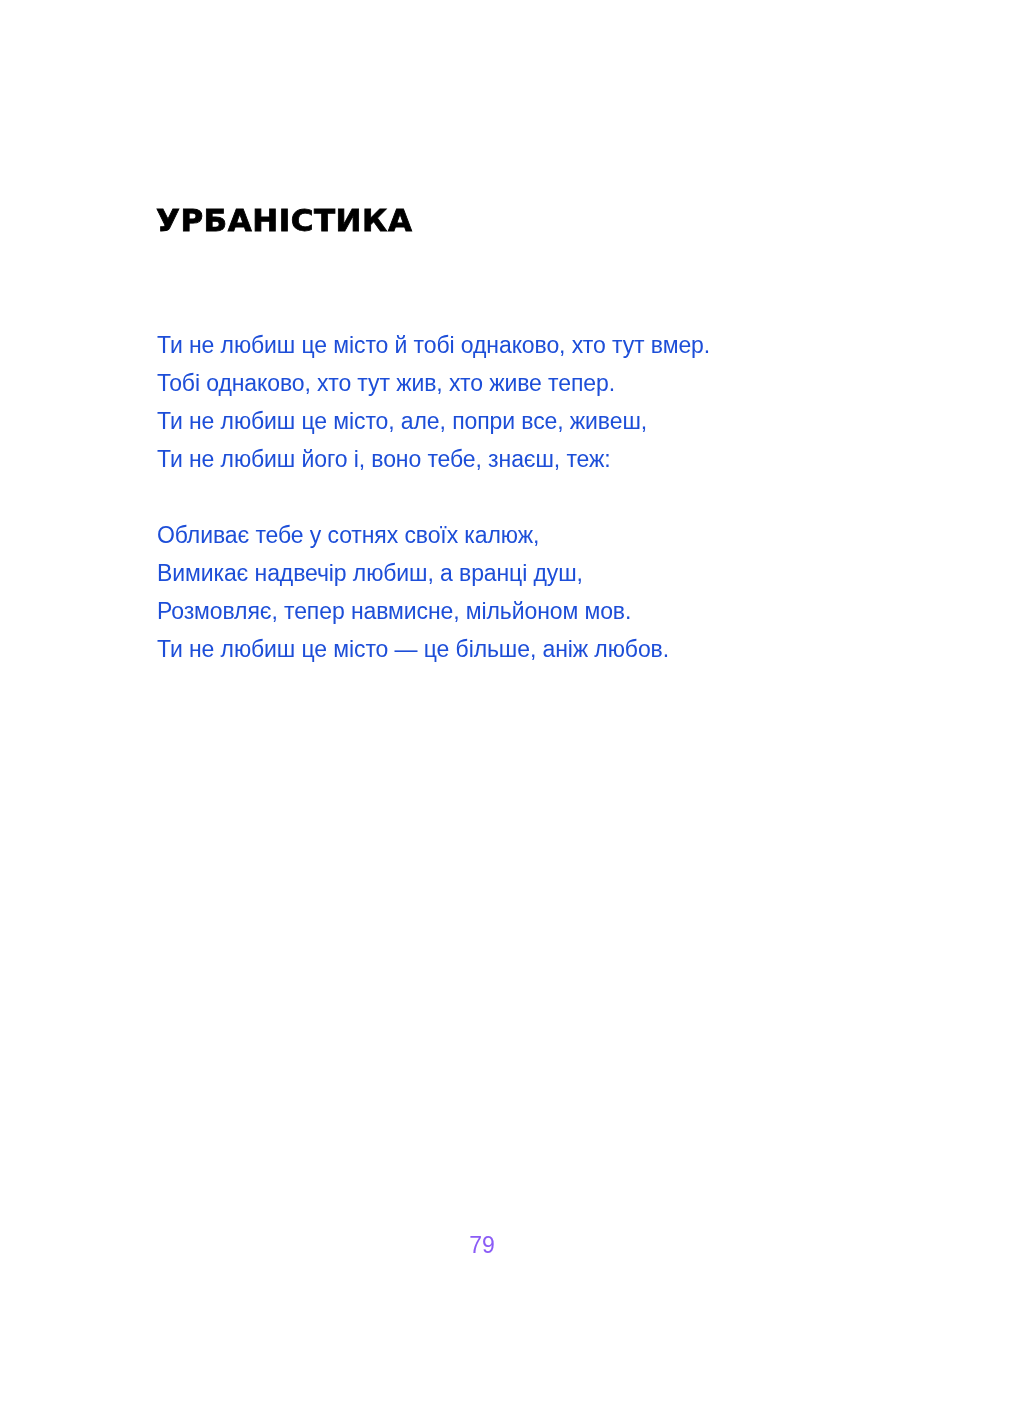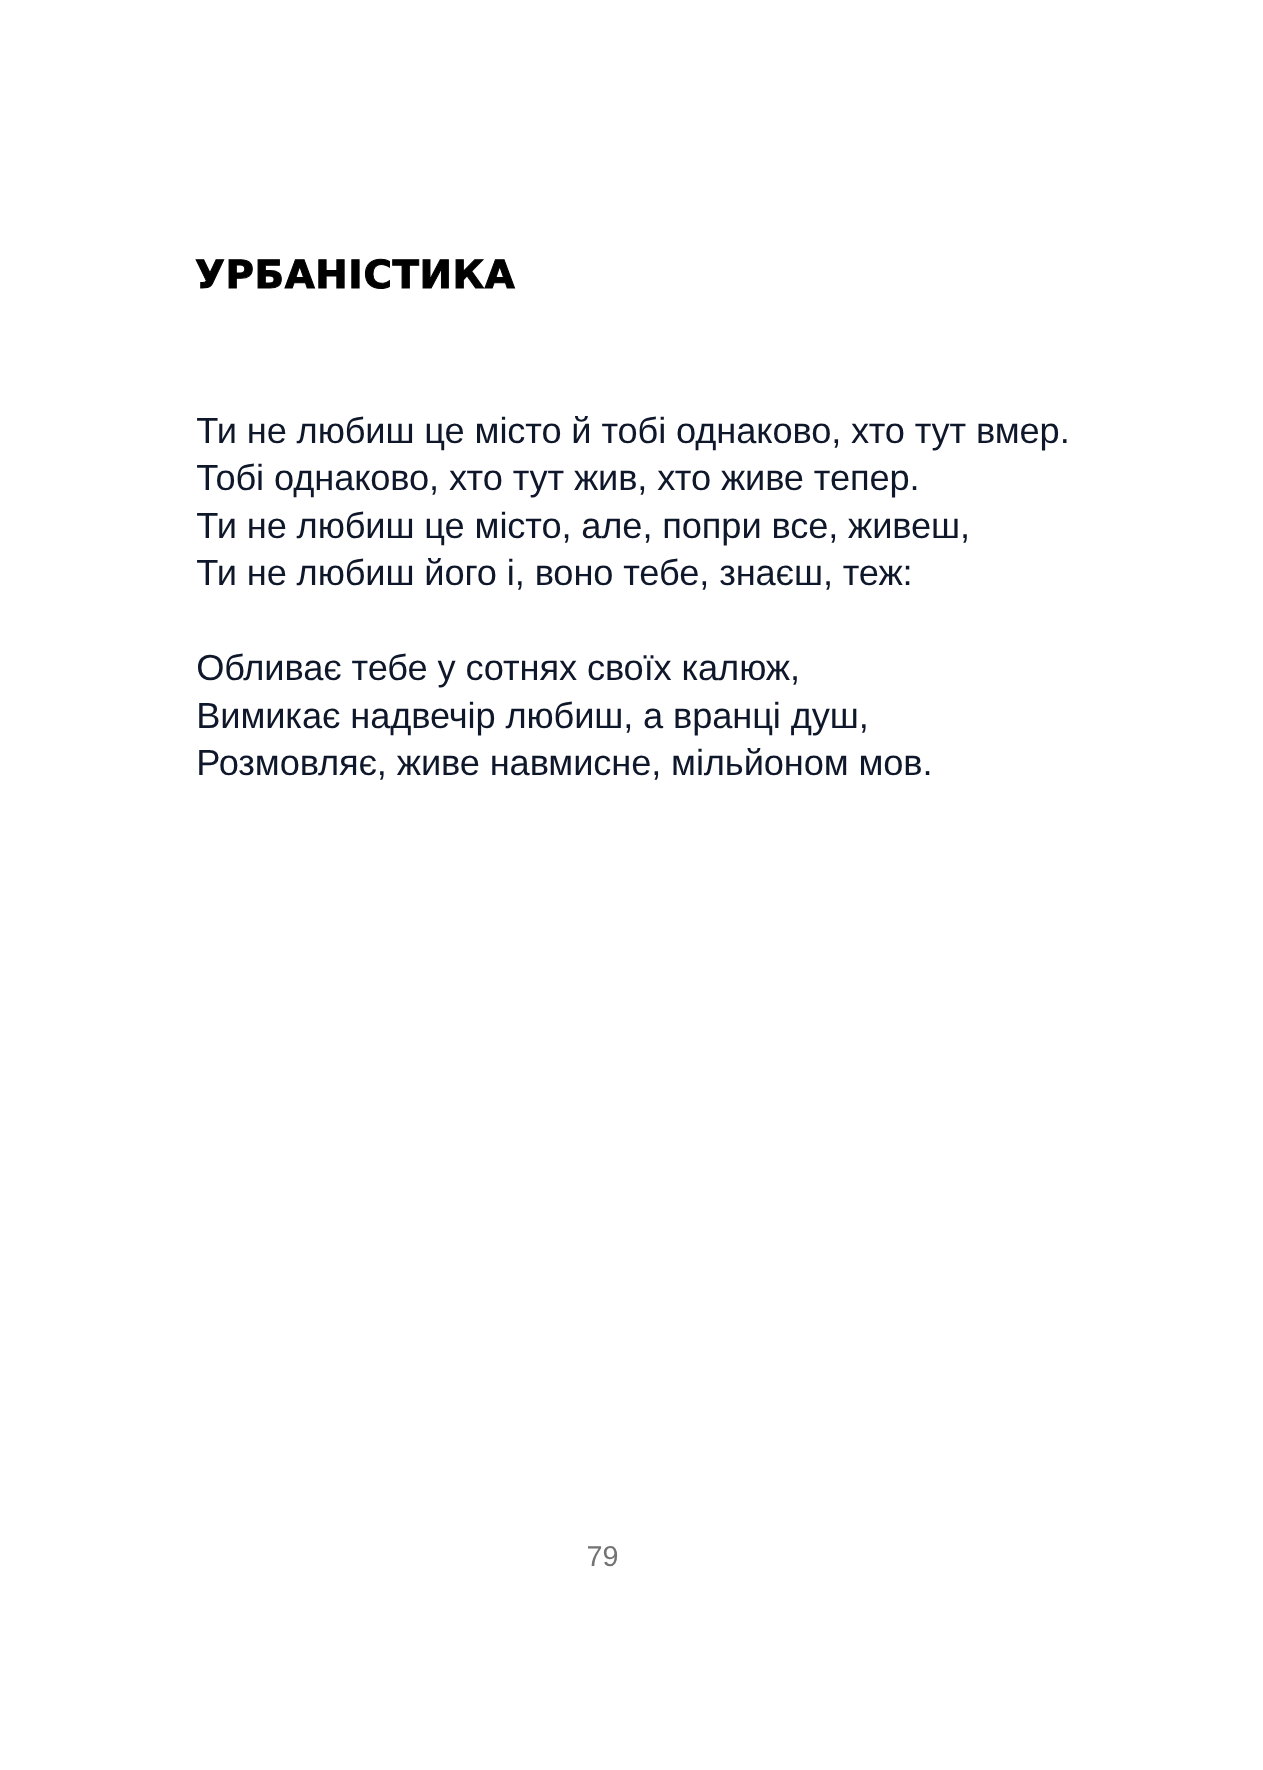--- a/index.html
+++ b/index.html
@@ -39,52 +39,53 @@
       position: absolute;
       left: 157px;
       margin: 0;
       padding: 0;
       list-style: none;
     }
     .stanza-1 { top: 326px; }
     .stanza-2 { top: 516px; }
     .line {
       font-family: "Liberation Sans", sans-serif;
-      font-size: 29px;
+      font-size: 23px;
       line-height: 38px;
       height: 38px;
       white-space: nowrap;
-      color: #0f172a;
+      color: #1d4ed8;
       letter-spacing: -0.1px;
     }
     .page-number {
       position: absolute;
       left: 0;
       width: 964px;
       top: 1230px;
       text-align: center;
       font-family: "Liberation Sans", sans-serif;
       font-size: 23px;
       line-height: 30px;
-      color: #737373;
+      color: #8b5cf6;
     }
   </style>
 </head>
 <body>
 
 <div class="page">
   <h1 class="title">УРБАНІСТИКА</h1>
 
   <ul class="stanza stanza-1">
     <li class="line">Ти не любиш це місто й тобі однаково, хто тут вмер.</li>
     <li class="line">Тобі однаково, хто тут жив, хто живе тепер.</li>
     <li class="line">Ти не любиш це місто, але, попри все, живеш,</li>
     <li class="line">Ти не любиш його і, воно тебе, знаєш, теж:</li>
   </ul>
 
   <ul class="stanza stanza-2">
     <li class="line">Обливає тебе у сотнях своїх калюж,</li>
     <li class="line">Вимикає надвечір любиш, а вранці душ,</li>
-    <li class="line">Розмовляє, живе навмисне, мільйоном мов.</li>
+    <li class="line">Розмовляє, тепер навмисне, мільйоном мов.</li>
+    <li class="line">Ти не любиш це місто — це більше, аніж любов.</li>
   </ul>
 
   <div class="page-number">79</div>
 </div>
 
 </body></html>

